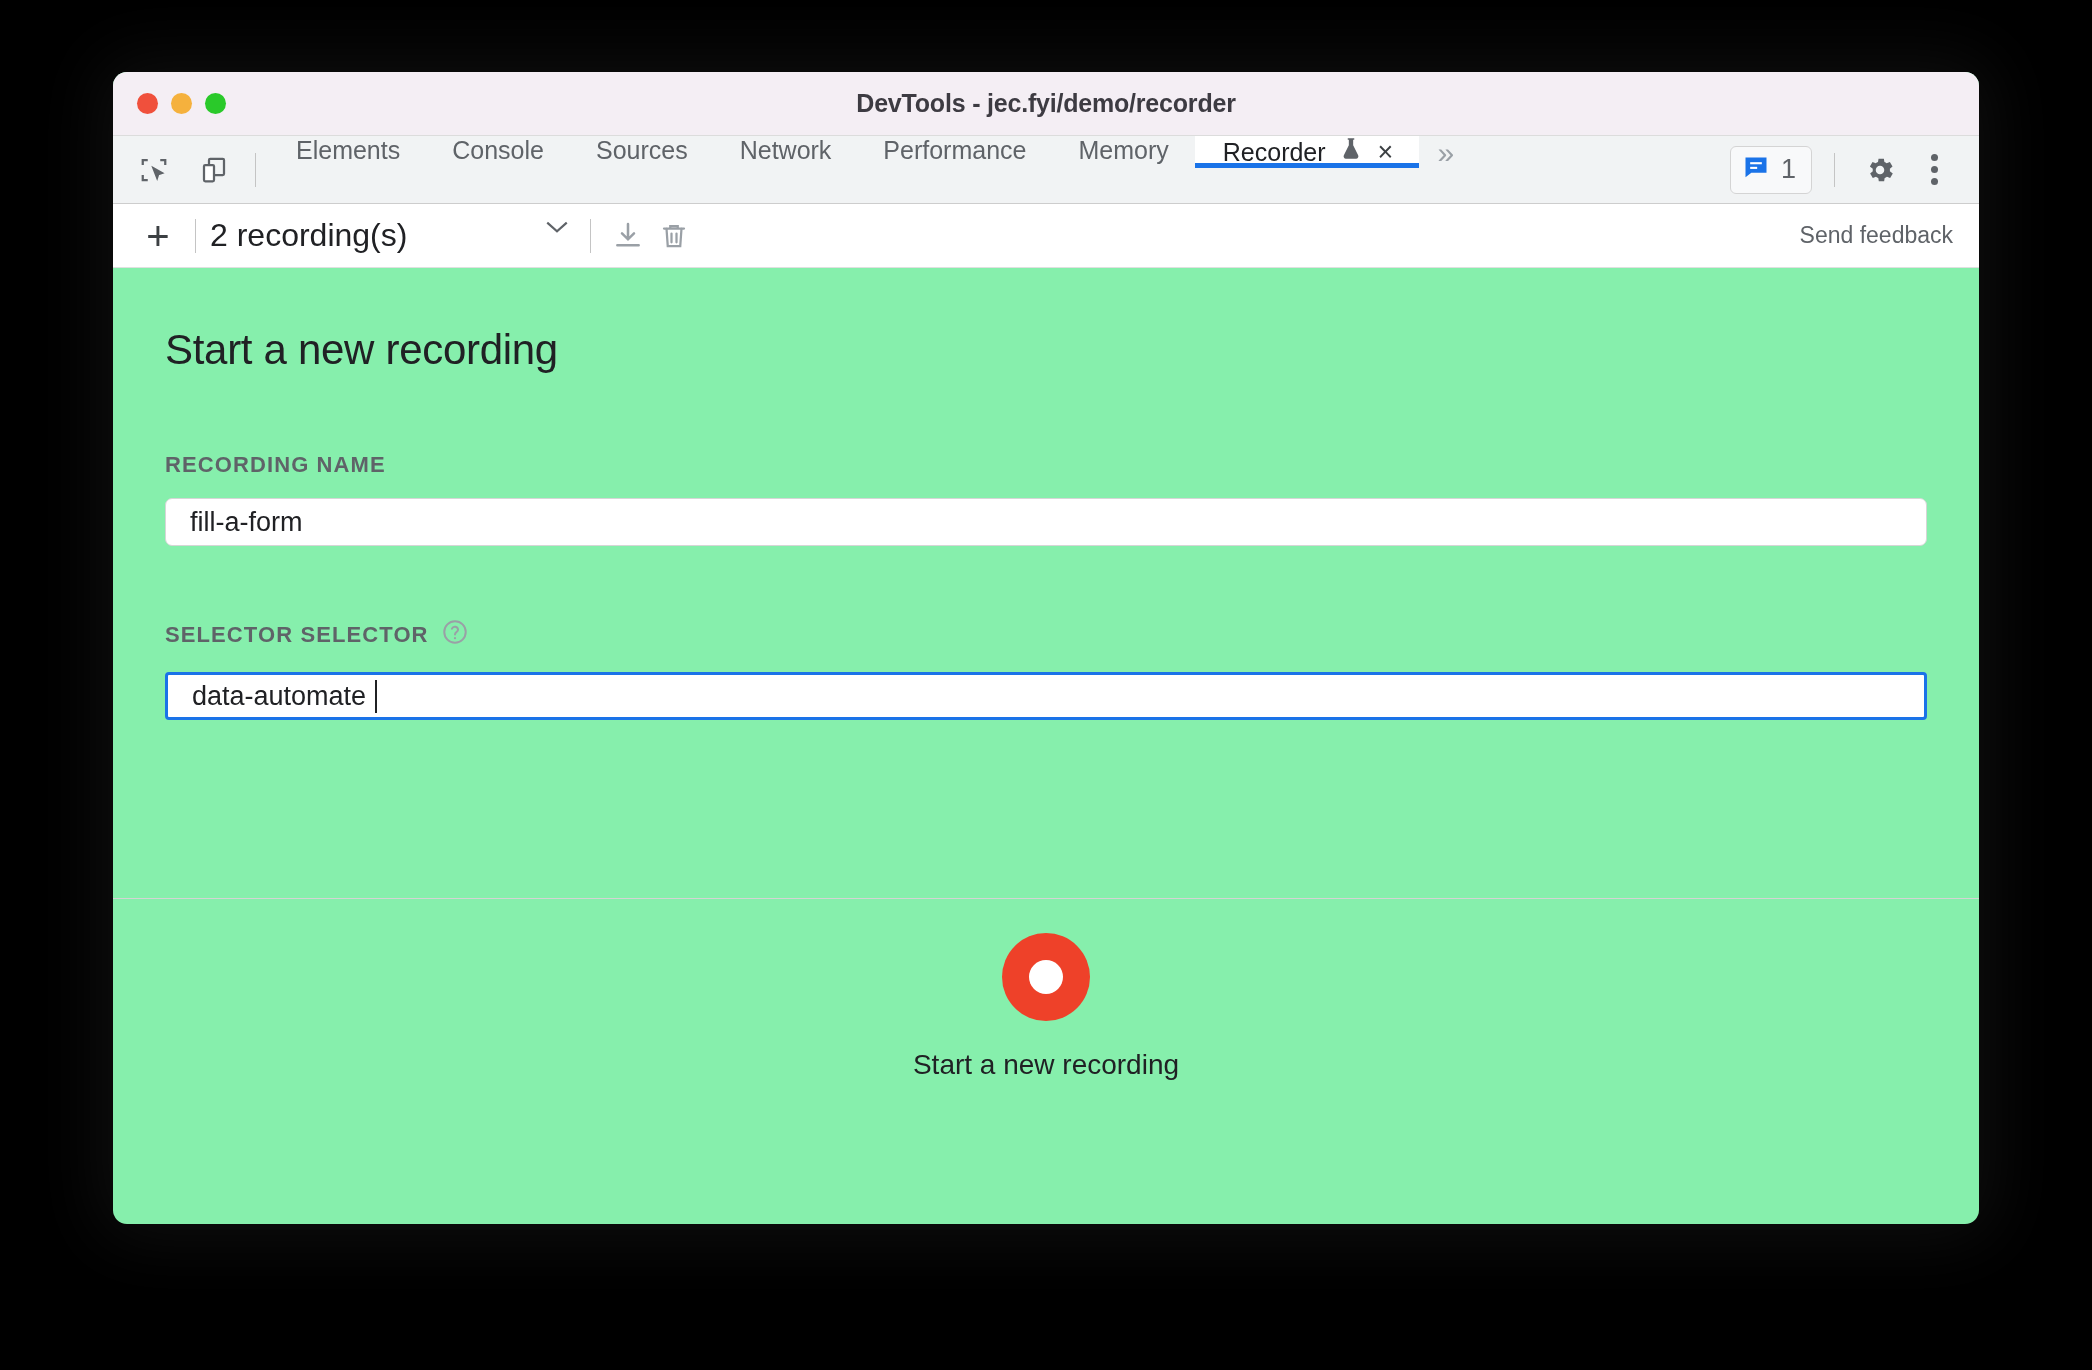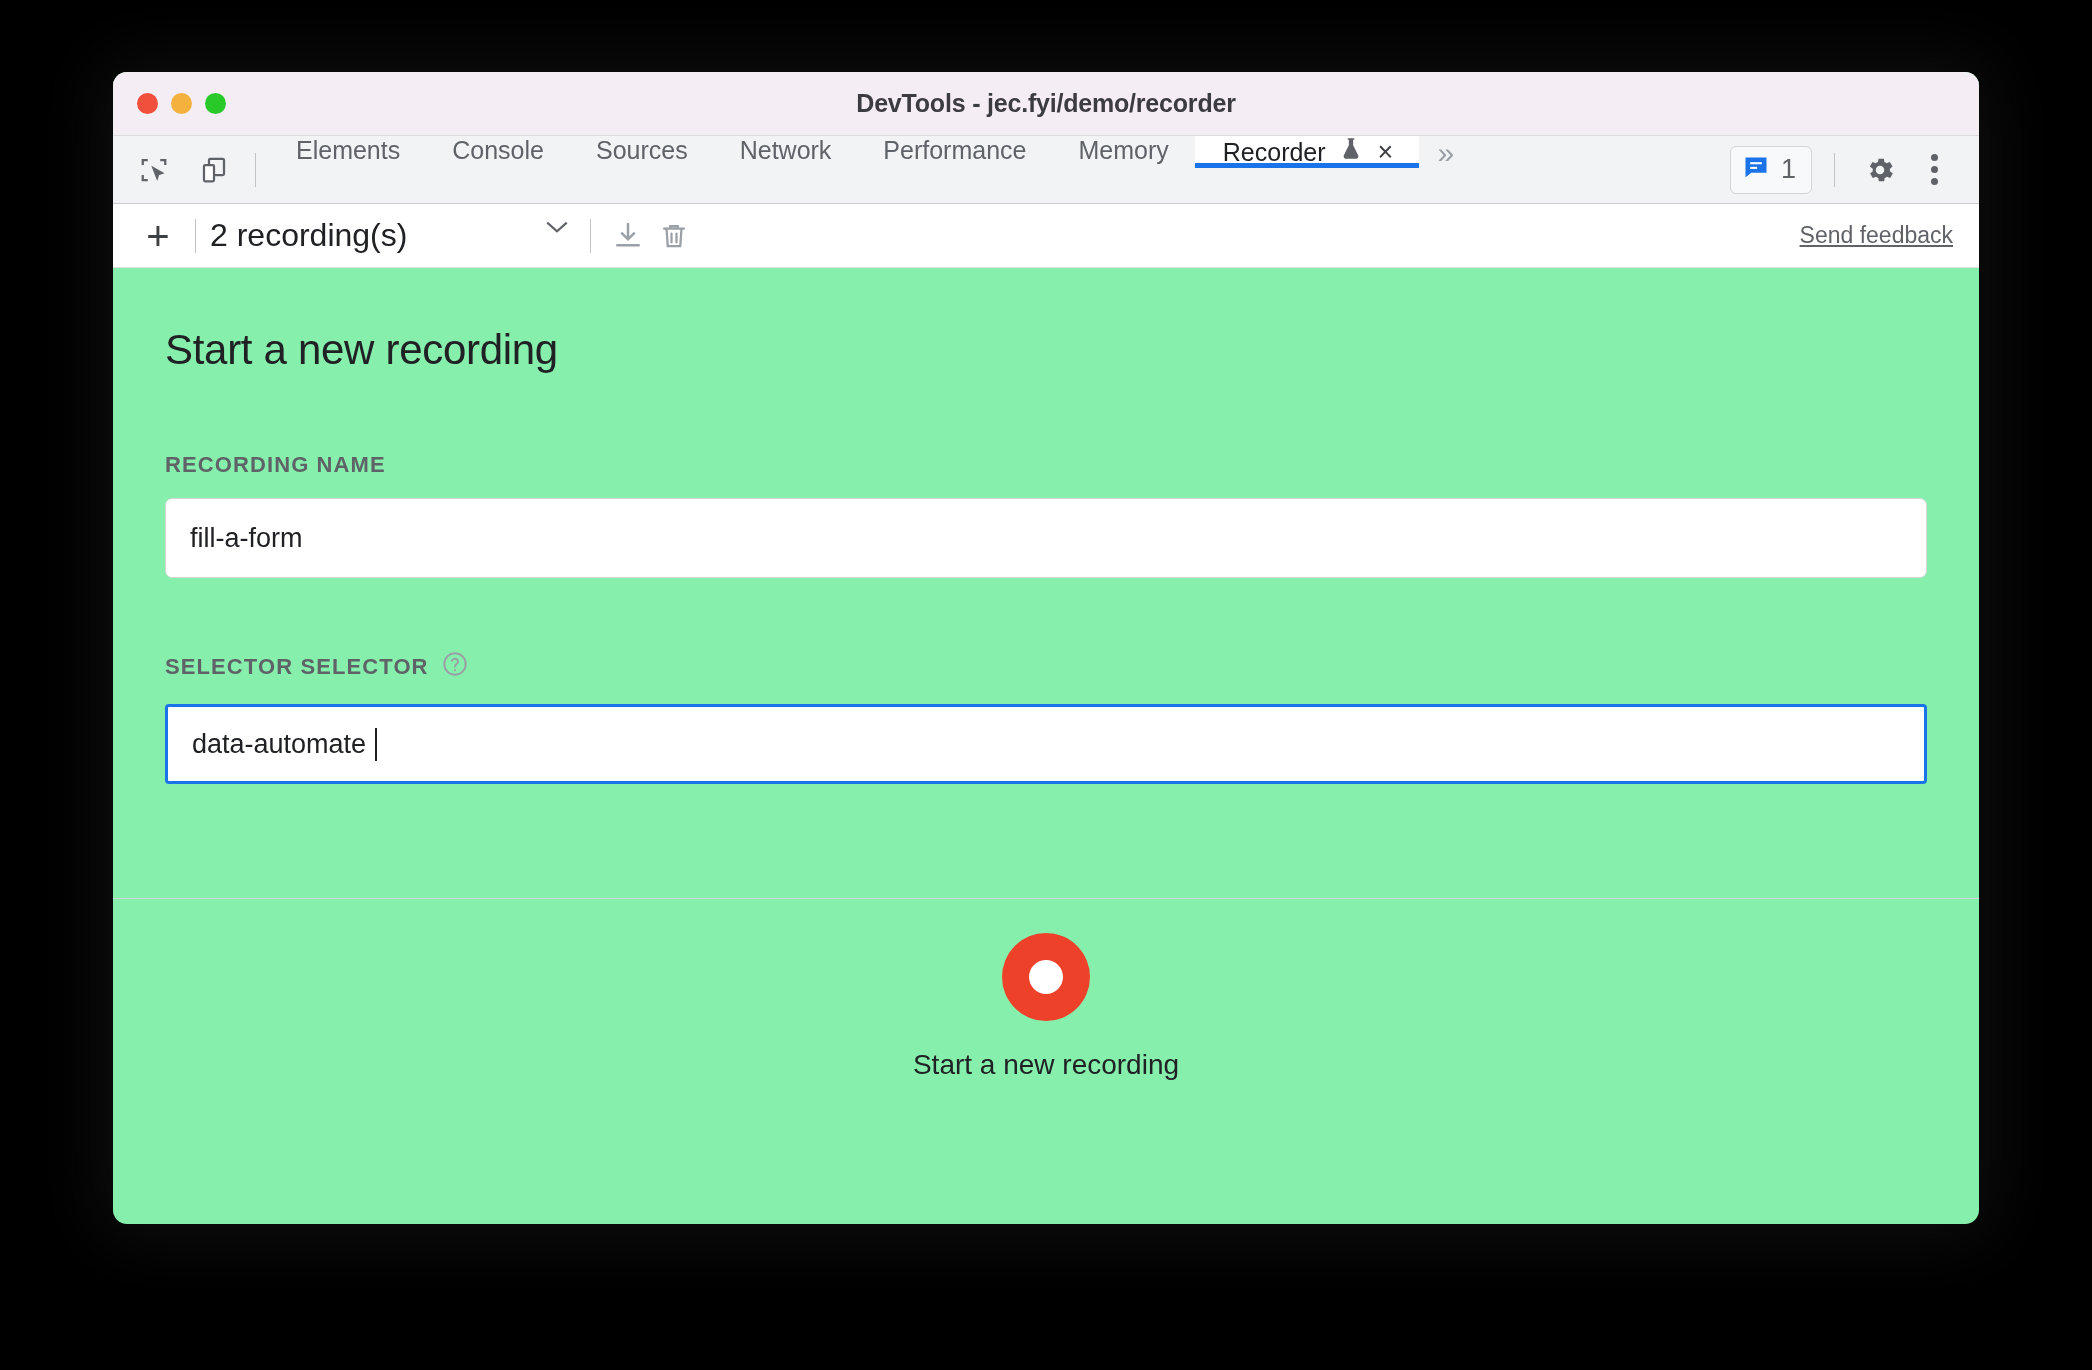--- a/index.html
+++ b/index.html
@@ -197,21 +197,20 @@
   }
   .chev {
     color: #5f6368;
     font-size: 20px;
     margin-left: 18px;
   }
   .feedback {
     margin-left: auto;
     font-size: 23px;
     color: #5f6368;
-    text-decoration: underline;
   }
 
   
   .content {
     padding: 58px 52px 0 52px;
     height: 630px;
     box-sizing: border-box;
     position: relative;
   }
   .page-title {
@@ -226,21 +225,21 @@
     letter-spacing: 1.1px;
     color: #5f6368;
     font-weight: bold;
     margin-bottom: 20px;
     display: flex;
     align-items: center;
     gap: 12px;
     text-align: center;
   }
   .input-box {
-    height: 80px;
+    height: 48px;
     border: 1px solid #d6d6d6;
     border-radius: 7px;
     display: flex;
     align-items: center;
     padding: 0 24px;
     font-size: 27px;
     color: #202124;
     background: #fff;
     box-sizing: border-box;
   }

